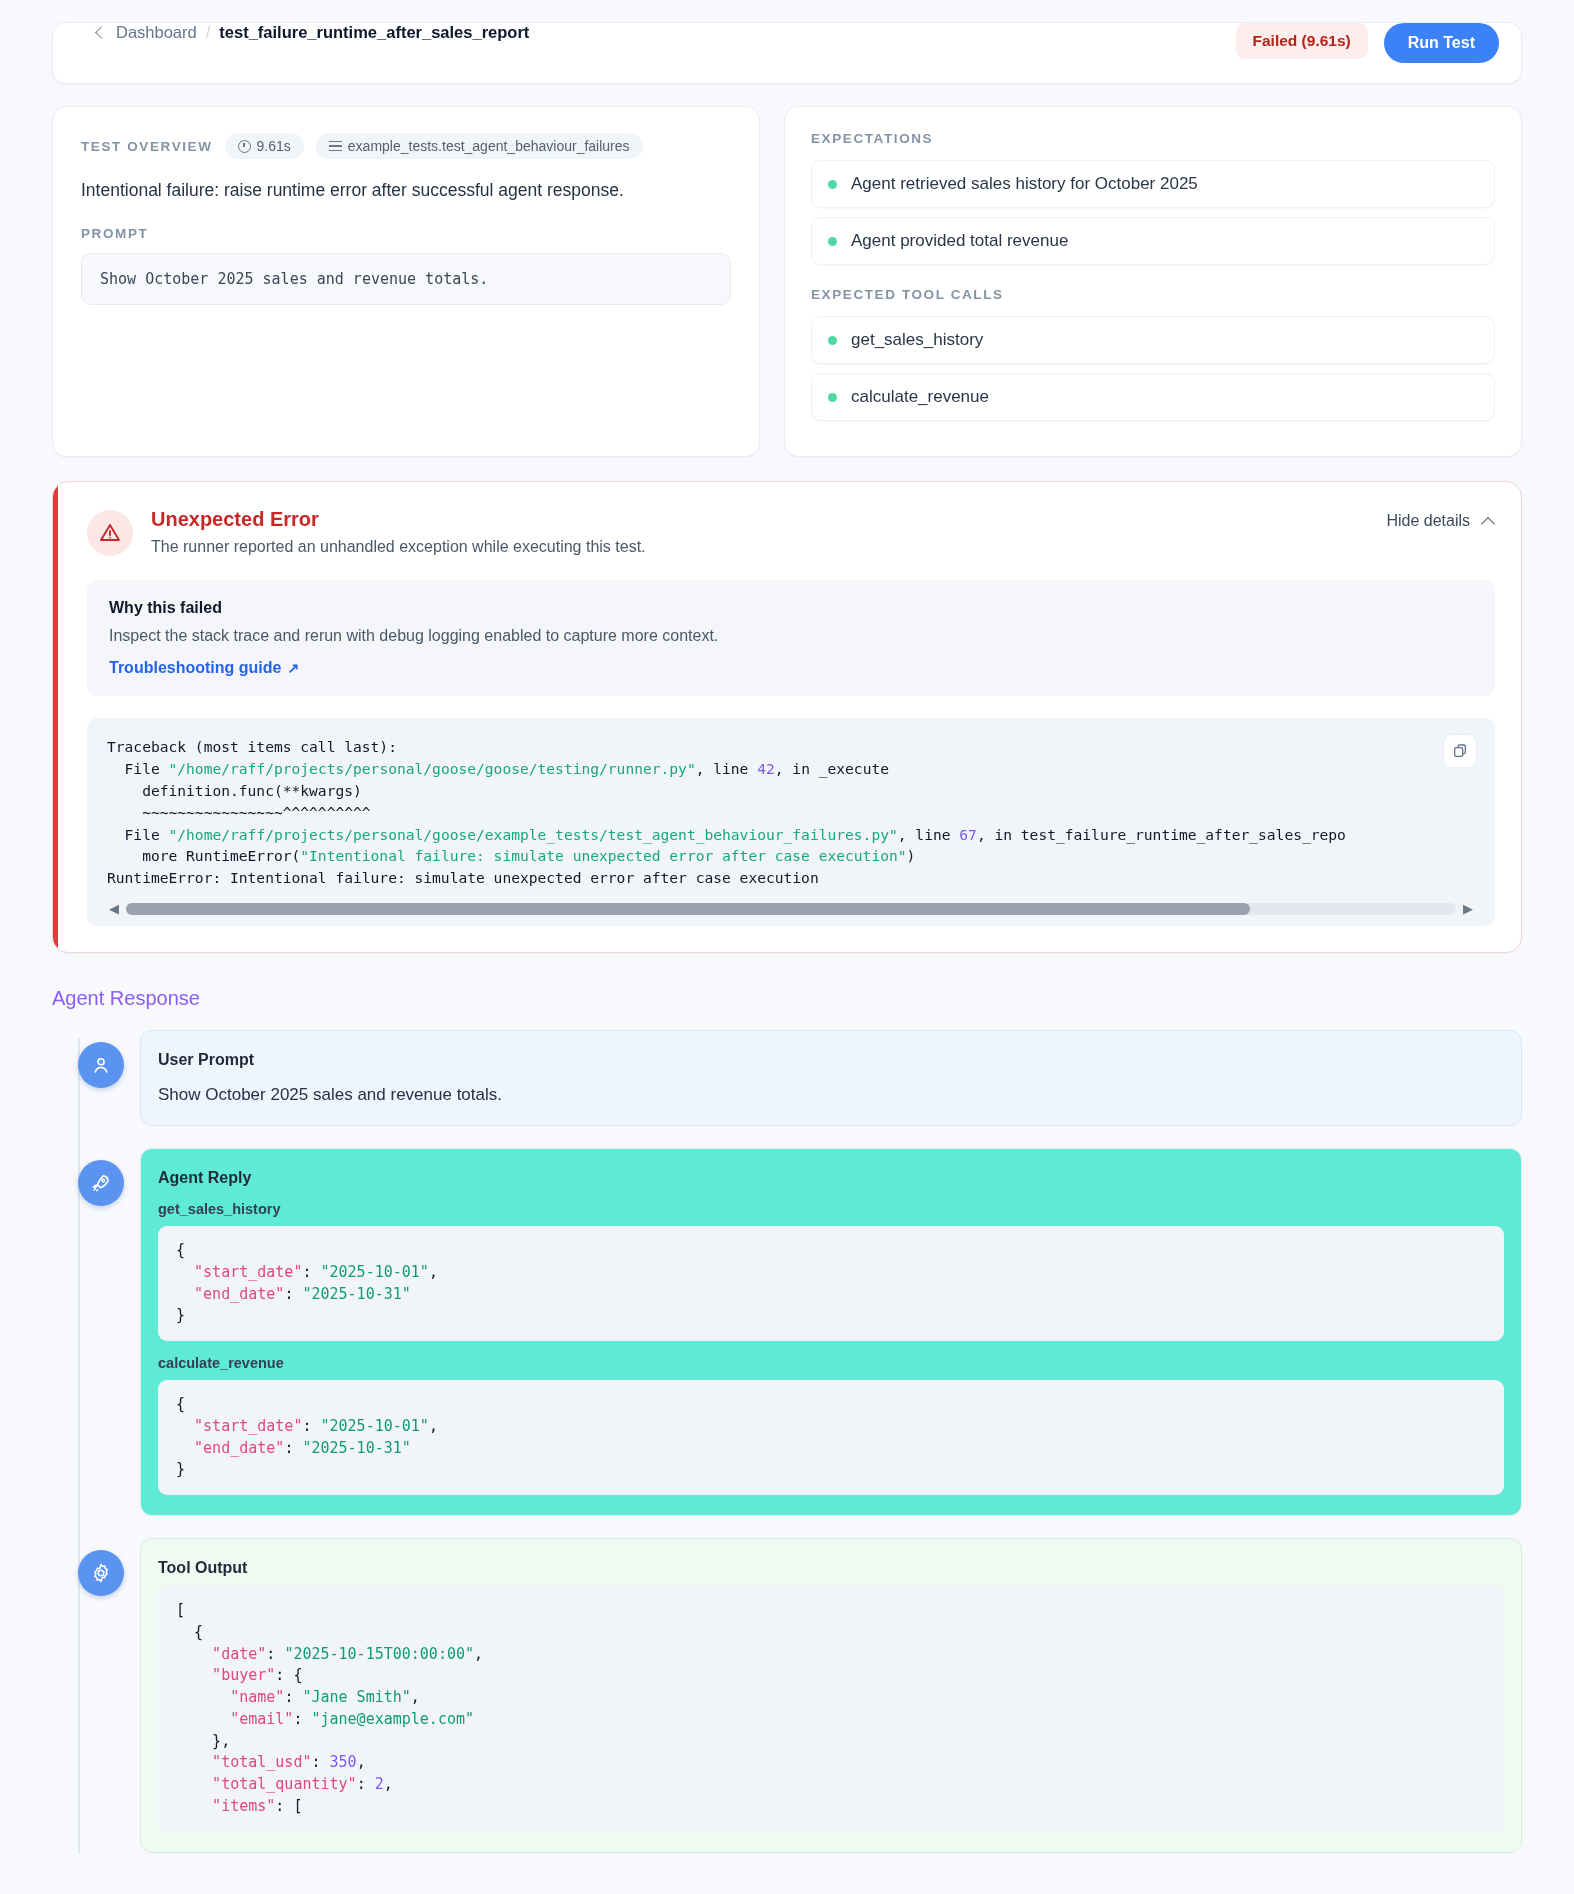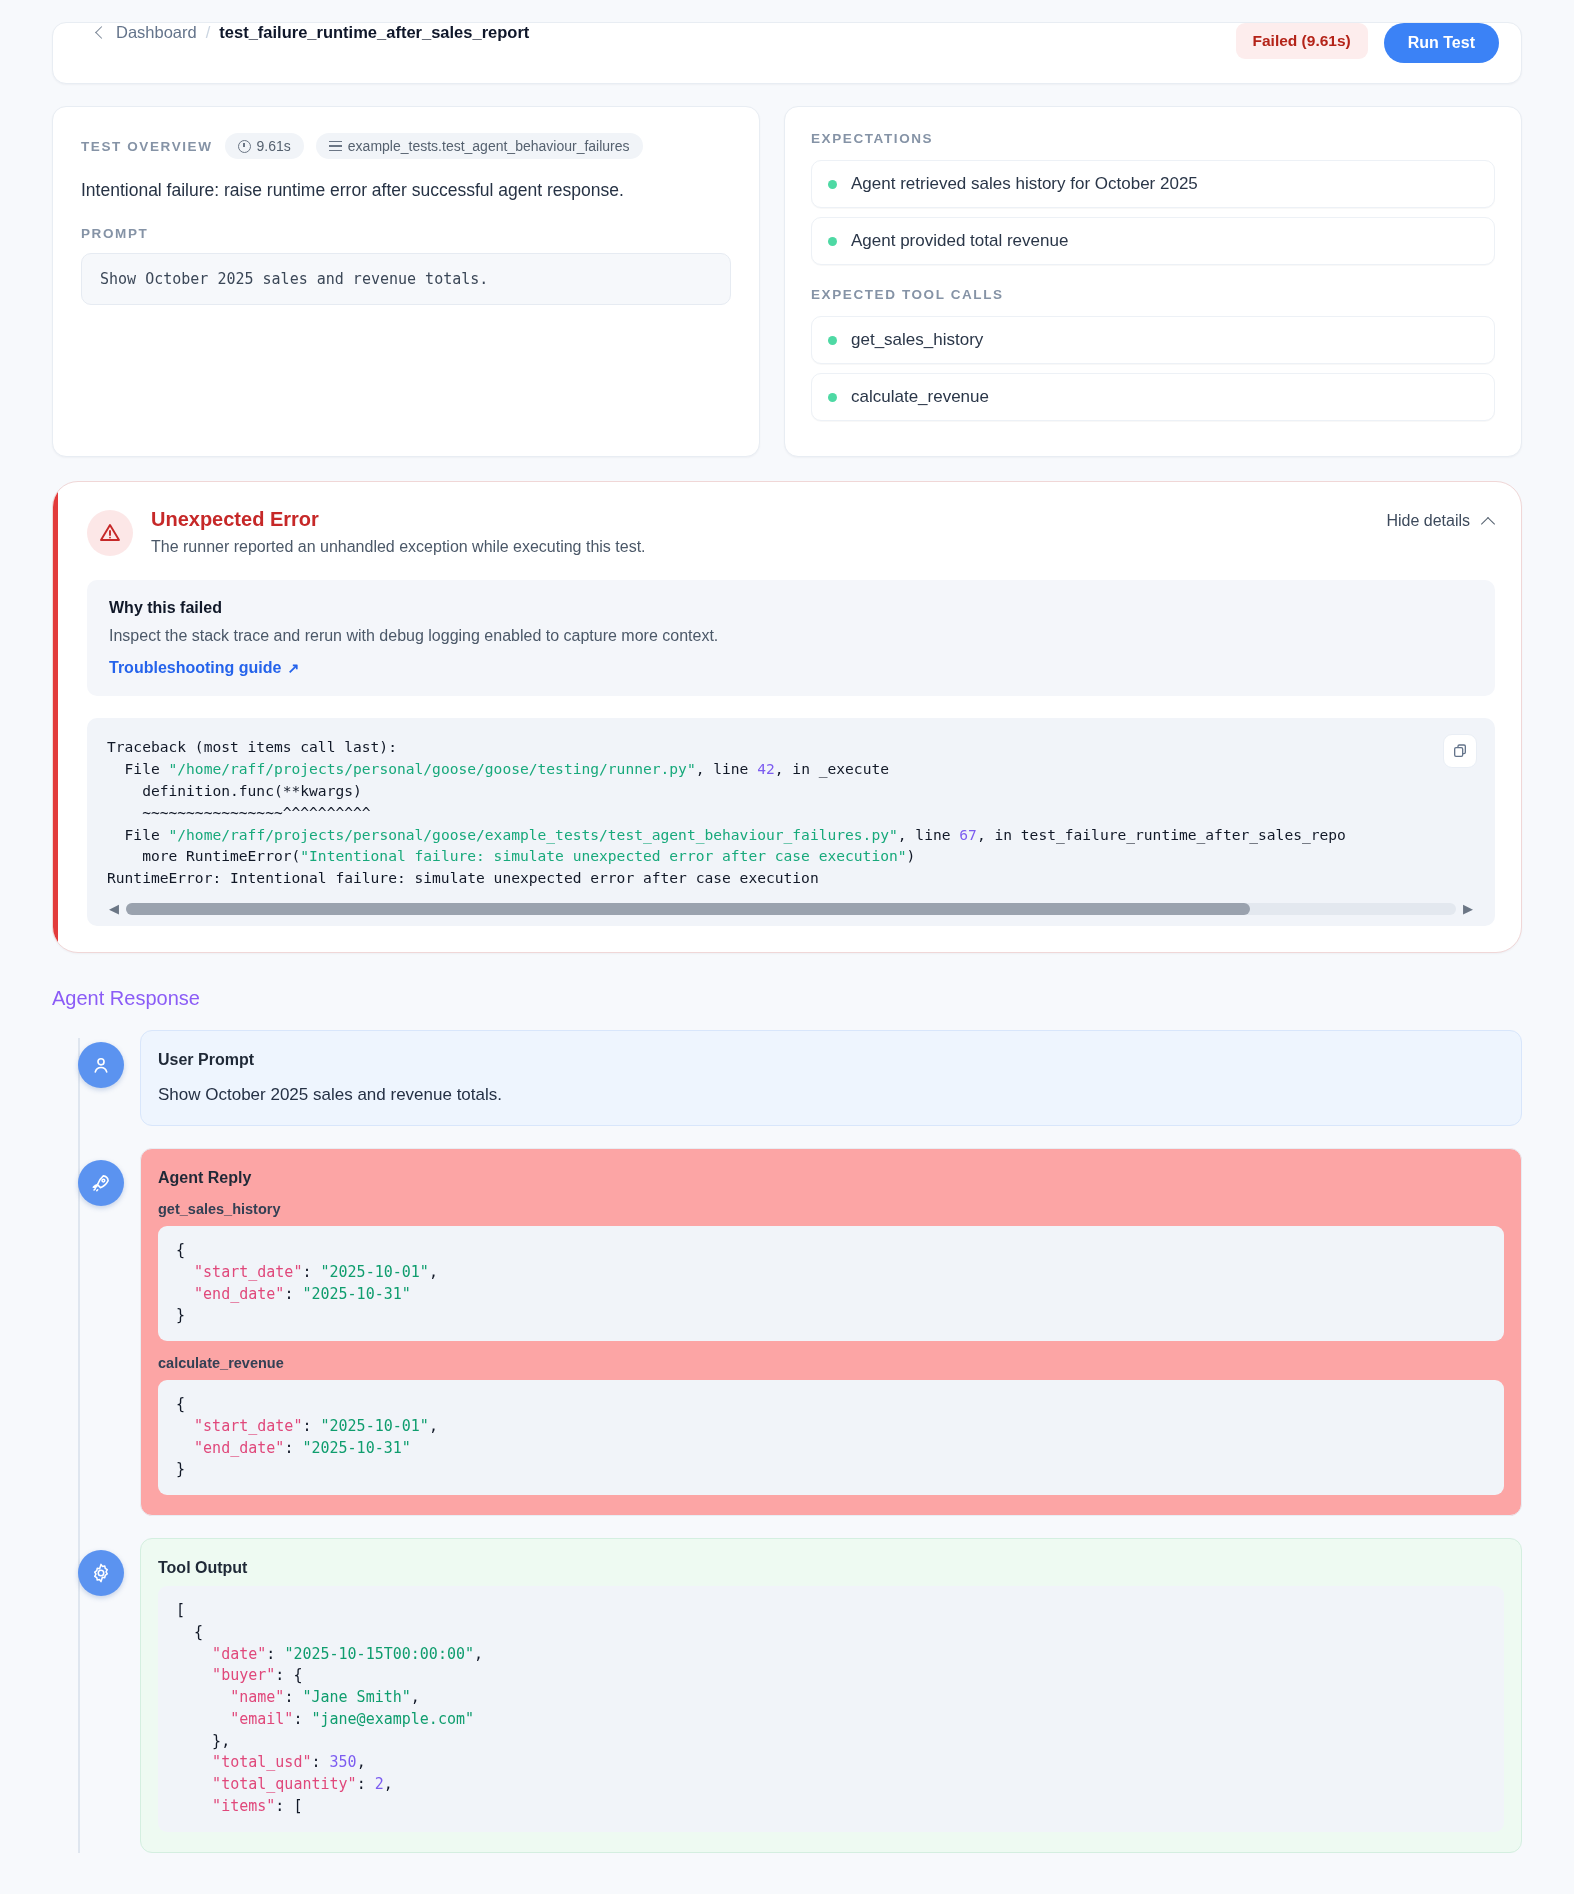--- a/index.html
+++ b/index.html
@@ -106,21 +106,21 @@
     margin-bottom: 9px;
     box-shadow: 0 1px 1px rgba(16,24,40,.03);
   }
   .dot { width: 9px; height: 9px; border-radius: 50%; background: #4ed9a4; flex: none; }
   .exp-text { font-size: 17px; color: #2a3648; }
   .sub-label { margin-top: 22px; }
 
   
   .err-panel {
     position: relative; margin-top: 24px;
-    background: #fff; border: 1px solid #f0d7d7; border-radius: 26px;
+    background: #fff; border: 1px solid #f0d7d7; border-radius: 16px;
     padding: 26px 26px 26px 34px; overflow: hidden;
     box-shadow: 0 1px 2px rgba(16,24,40,.04);
   }
   .err-rail {
     position: absolute; left: 0; top: 0; bottom: 0; width: 5px; background: #e23b3b;
   }
   .err-head { display: flex; align-items: flex-start; }
   .err-ico-wrap {
     width: 46px; height: 46px; border-radius: 50%; background: #fce7e7;
     display: flex; align-items: center; justify-content: center; flex: none;
@@ -194,21 +194,21 @@
   .avatar {
     position: absolute; left: -62px; top: 12px;
     width: 46px; height: 46px; border-radius: 50%; background: #5b93f0;
     display: flex; align-items: center; justify-content: center;
     box-shadow: 0 2px 5px rgba(48,90,170,.25);
   }
   .bubble {
     border-radius: 12px; padding: 20px 17px;
   }
   .bubble.user { background: #eef5fe; border: 1px solid #d8e6fb; }
-  .bubble.reply { background: #fca5a5; border: 1px solid #e8edf3; }
+  .bubble.reply { background: #5eead4; border: 1px solid #e8edf3; }
   .bubble.tool { background: #eefaf2; border: 1px solid #d4efe0; }
   .msg-role { font-size: 16px; font-weight: bold; color: #1f2937; }
   .msg-body { font-size: 17px; color: #253145; margin-top: 16px; }
   .tool-name {
     font-size: 14.5px; font-weight: bold; color: #344054; margin-top: 14px;
   }
   .json-box {
     margin-top: 9px; background: #f1f4f9; border-radius: 9px;
     padding: 14px 18px;
     font-family: "DejaVu Sans Mono", monospace; font-size: 15px; line-height: 1.45;

